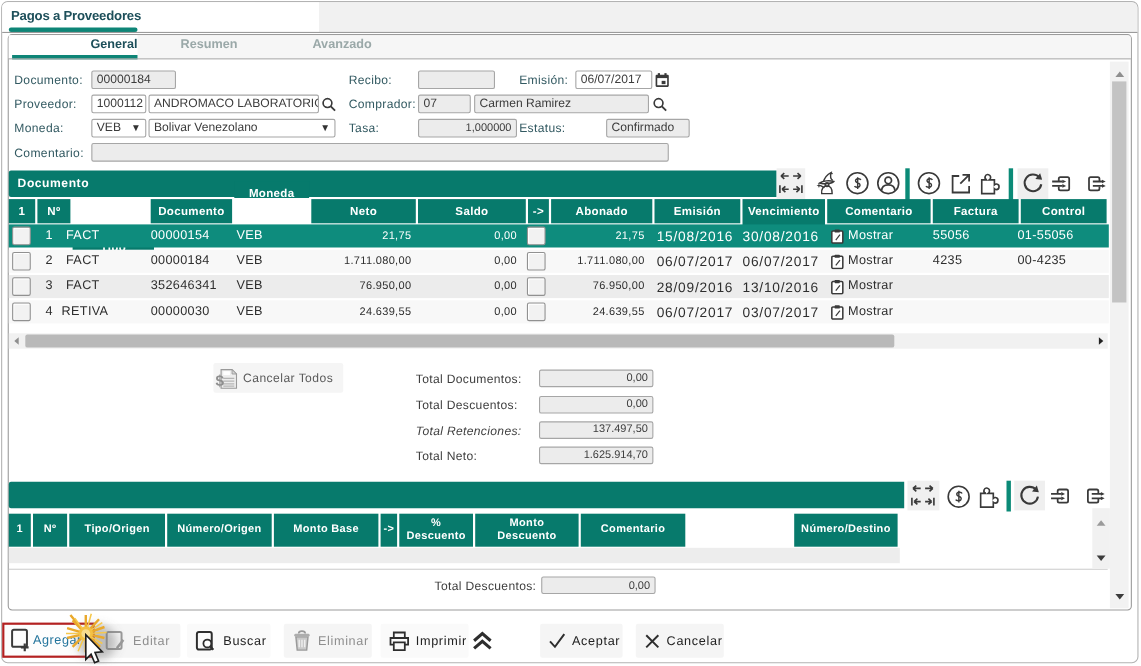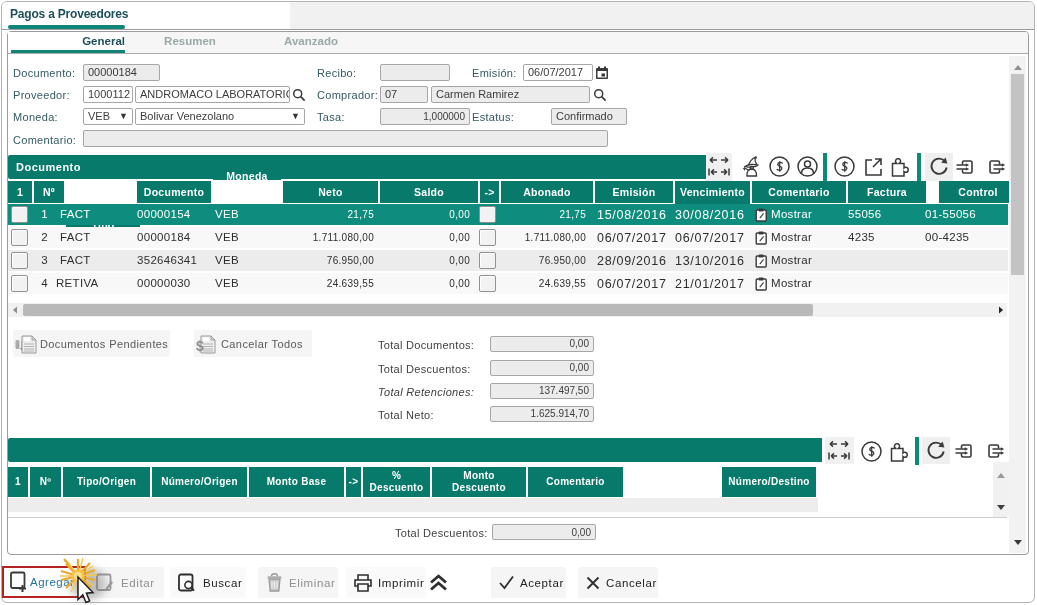--- a/index.html
+++ b/index.html
@@ -161,21 +161,21 @@
   <div class="thd" style="left:137px;top:181px;width:74px;height:22px;line-height:22px;">Documento</div>
   <div class="thd" style="left:213px;top:165px;width:68px;height:15px;line-height:22px;">Moneda</div>
   <div class="thd" style="left:283px;top:181px;width:95px;height:22px;line-height:22px;">Neto</div>
   <div class="thd" style="left:380px;top:181px;width:98px;height:22px;line-height:22px;">Saldo</div>
   <div class="thd" style="left:480px;top:181px;width:19px;height:22px;line-height:22px;">-&gt;</div>
   <div class="thd" style="left:501px;top:181px;width:92px;height:22px;line-height:22px;">Abonado</div>
   <div class="thd" style="left:595px;top:181px;width:78px;height:22px;line-height:22px;">Emisión</div>
   <div class="thd" style="left:675px;top:181px;width:75px;height:26px;line-height:22px;">Vencimiento</div>
   <div class="thd" style="left:752px;top:181px;width:94px;height:22px;line-height:22px;">Comentario</div>
   <div class="thd" style="left:848px;top:181px;width:78px;height:22px;line-height:22px;">Factura</div>
-  <div class="thd" style="left:928px;top:181px;width:78px;height:22px;line-height:22px;margin-left:11px;">Control</div>
+  <div class="thd" style="left:928px;top:181px;width:78px;height:22px;line-height:22px;">Control</div>
   
   
   <div class="abs" style="left:8px;top:204px;width:1000px;height:21px;background:#0e8c7d;"></div>
   <div class="chk" style="left:11px;top:206px;"></div>
   <div class="cellt" style="left:34px;top:208px;width:14px;text-align:right;color:#ffffff;">1</div>
   <div class="cellt" style="left:60px;top:208px;color:#ffffff;">FACT</div>
   <div class="cellt" style="left:137px;top:208px;color:#ffffff;">00000154</div>
   <div class="cellt" style="left:215px;top:208px;color:#ffffff;">VEB</div>
   <div class="cellt" style="left:274px;top:209px;width:100px;text-align:right;font-size:10px;color:#ffffff;">21,75</div>
   <div class="cellt" style="left:370px;top:209px;width:100px;text-align:right;font-size:10px;color:#ffffff;">0,00</div>
@@ -233,52 +233,39 @@
   <div class="chk" style="left:11px;top:275px;"></div>
   <div class="cellt" style="left:34px;top:277px;width:14px;text-align:right;color:#2e2e2e;">4</div>
   <div class="cellt" style="left:56px;top:277px;color:#2e2e2e;">RETIVA</div>
   <div class="cellt" style="left:137px;top:277px;color:#2e2e2e;">00000030</div>
   <div class="cellt" style="left:215px;top:277px;color:#2e2e2e;">VEB</div>
   <div class="cellt" style="left:274px;top:278px;width:100px;text-align:right;font-size:10px;color:#2e2e2e;">24.639,55</div>
   <div class="cellt" style="left:370px;top:278px;width:100px;text-align:right;font-size:10px;color:#2e2e2e;">0,00</div>
   <div class="chk" style="left:479px;top:275px;"></div>
   <div class="cellt" style="left:486px;top:278px;width:100px;text-align:right;font-size:10px;color:#2e2e2e;">24.639,55</div>
   <div class="cellt" style="left:597px;top:277px;color:#2e2e2e;font-size:12.5px;letter-spacing:0.7px;">06/07/2017</div>
-  <div class="cellt" style="left:675px;top:277px;color:#2e2e2e;font-size:12.5px;letter-spacing:0.7px;">21/01/2017</div>
+  <div class="cellt" style="left:675px;top:277px;color:#2e2e2e;font-size:12.5px;letter-spacing:0.7px;">03/07/2017</div>
   <svg class="abs" style="left:755px;top:277px;" width="13" height="14" viewBox="0 0 13 14">
       <rect x="1.2" y="2" width="10" height="11" rx="1" fill="#ffffff" stroke="#3a3a3a" stroke-width="1.4"></rect>
       <rect x="3.8" y="0.6" width="4.6" height="2.8" rx="0.5" fill="#3a3a3a"></rect>
       <path d="M8.6 5.4 L4.8 10.2" stroke="#3a3a3a" stroke-width="1.1"></path>
     </svg>
   <div class="cellt" style="left:771px;top:277px;color:#2e2e2e;">Mostrar</div>
 
   
   <div class="abs" style="left:8px;top:303px;width:999px;height:14px;background:#f1f1f1;"></div>
   <svg class="abs" style="left:9px;top:304px;" width="13" height="12">
       <path d="M8 2.5 L4 6 L8 9.5 Z" fill="#8f8f8f"></path>
     </svg>
   <div class="abs" style="left:23px;top:304px;width:790px;height:12px;background:#b9b9b9;border-radius:2px;"></div>
   <svg class="abs" style="left:994px;top:304px;" width="13" height="12">
       <path d="M5 2.5 L9 6 L5 9.5 Z" fill="#222"></path>
     </svg>
 
   
-  <div class="btn" style="left:13px;top:330px;width:157px;height:27px;">
-    <svg width="24" height="24" viewBox="0 0 24 24" style="margin-left:1px;">
-      <rect x="1.5" y="8" width="4" height="9" rx="1.5" fill="#ababab"></rect>
-      <path d="M7.5 8 v8 l-1.8 0 2.8 3.5 2.8-3.5 -1.8 0 v-8 z" fill="#8f8f8f"></path>
-      <path d="M8 4 H18 L22 8 V21 H8 Z" fill="#ededed" stroke="#999" stroke-width="1"></path>
-      <path d="M18 4 L18 8 L22 8 Z" fill="#d5d5d5" stroke="#999" stroke-width="0.8"></path>
-      <rect x="10" y="5.5" width="6" height="3.5" fill="#fff"></rect>
-      <g stroke="#b5b5b5" stroke-width="1.2">
-          <path d="M10 12 h10 M10 14.5 h10 M10 17 h10 M10 19 h10"></path>
-        </g>
-    </svg>
-    <span style="color:#5a5a5a;font-size:11px;margin-left:2px;letter-spacing:0.4px;">Documentos Pendientes</span>
-  </div>
   <div class="btn" style="left:194px;top:330px;width:118px;height:27px;">
     <svg width="24" height="24" viewBox="0 0 24 24" style="margin-left:1px;">
       <path d="M6 4 H16 L20 8 V21 H6 Z" fill="#ededed" stroke="#999" stroke-width="1"></path>
       <path d="M16 4 L16 8 L20 8 Z" fill="#d5d5d5" stroke="#999" stroke-width="0.8"></path>
       <rect x="8" y="5.5" width="6" height="3.5" fill="#fff"></rect>
       <g stroke="#b5b5b5" stroke-width="1.2">
           <path d="M8 12 h10 M8 14.5 h10 M8 17 h10 M8 19 h10"></path>
         </g>
       <text x="1" y="19" font-size="14" font-weight="bold" fill="#8f8f8f" font-family="Liberation Sans">$</text>
     </svg>

